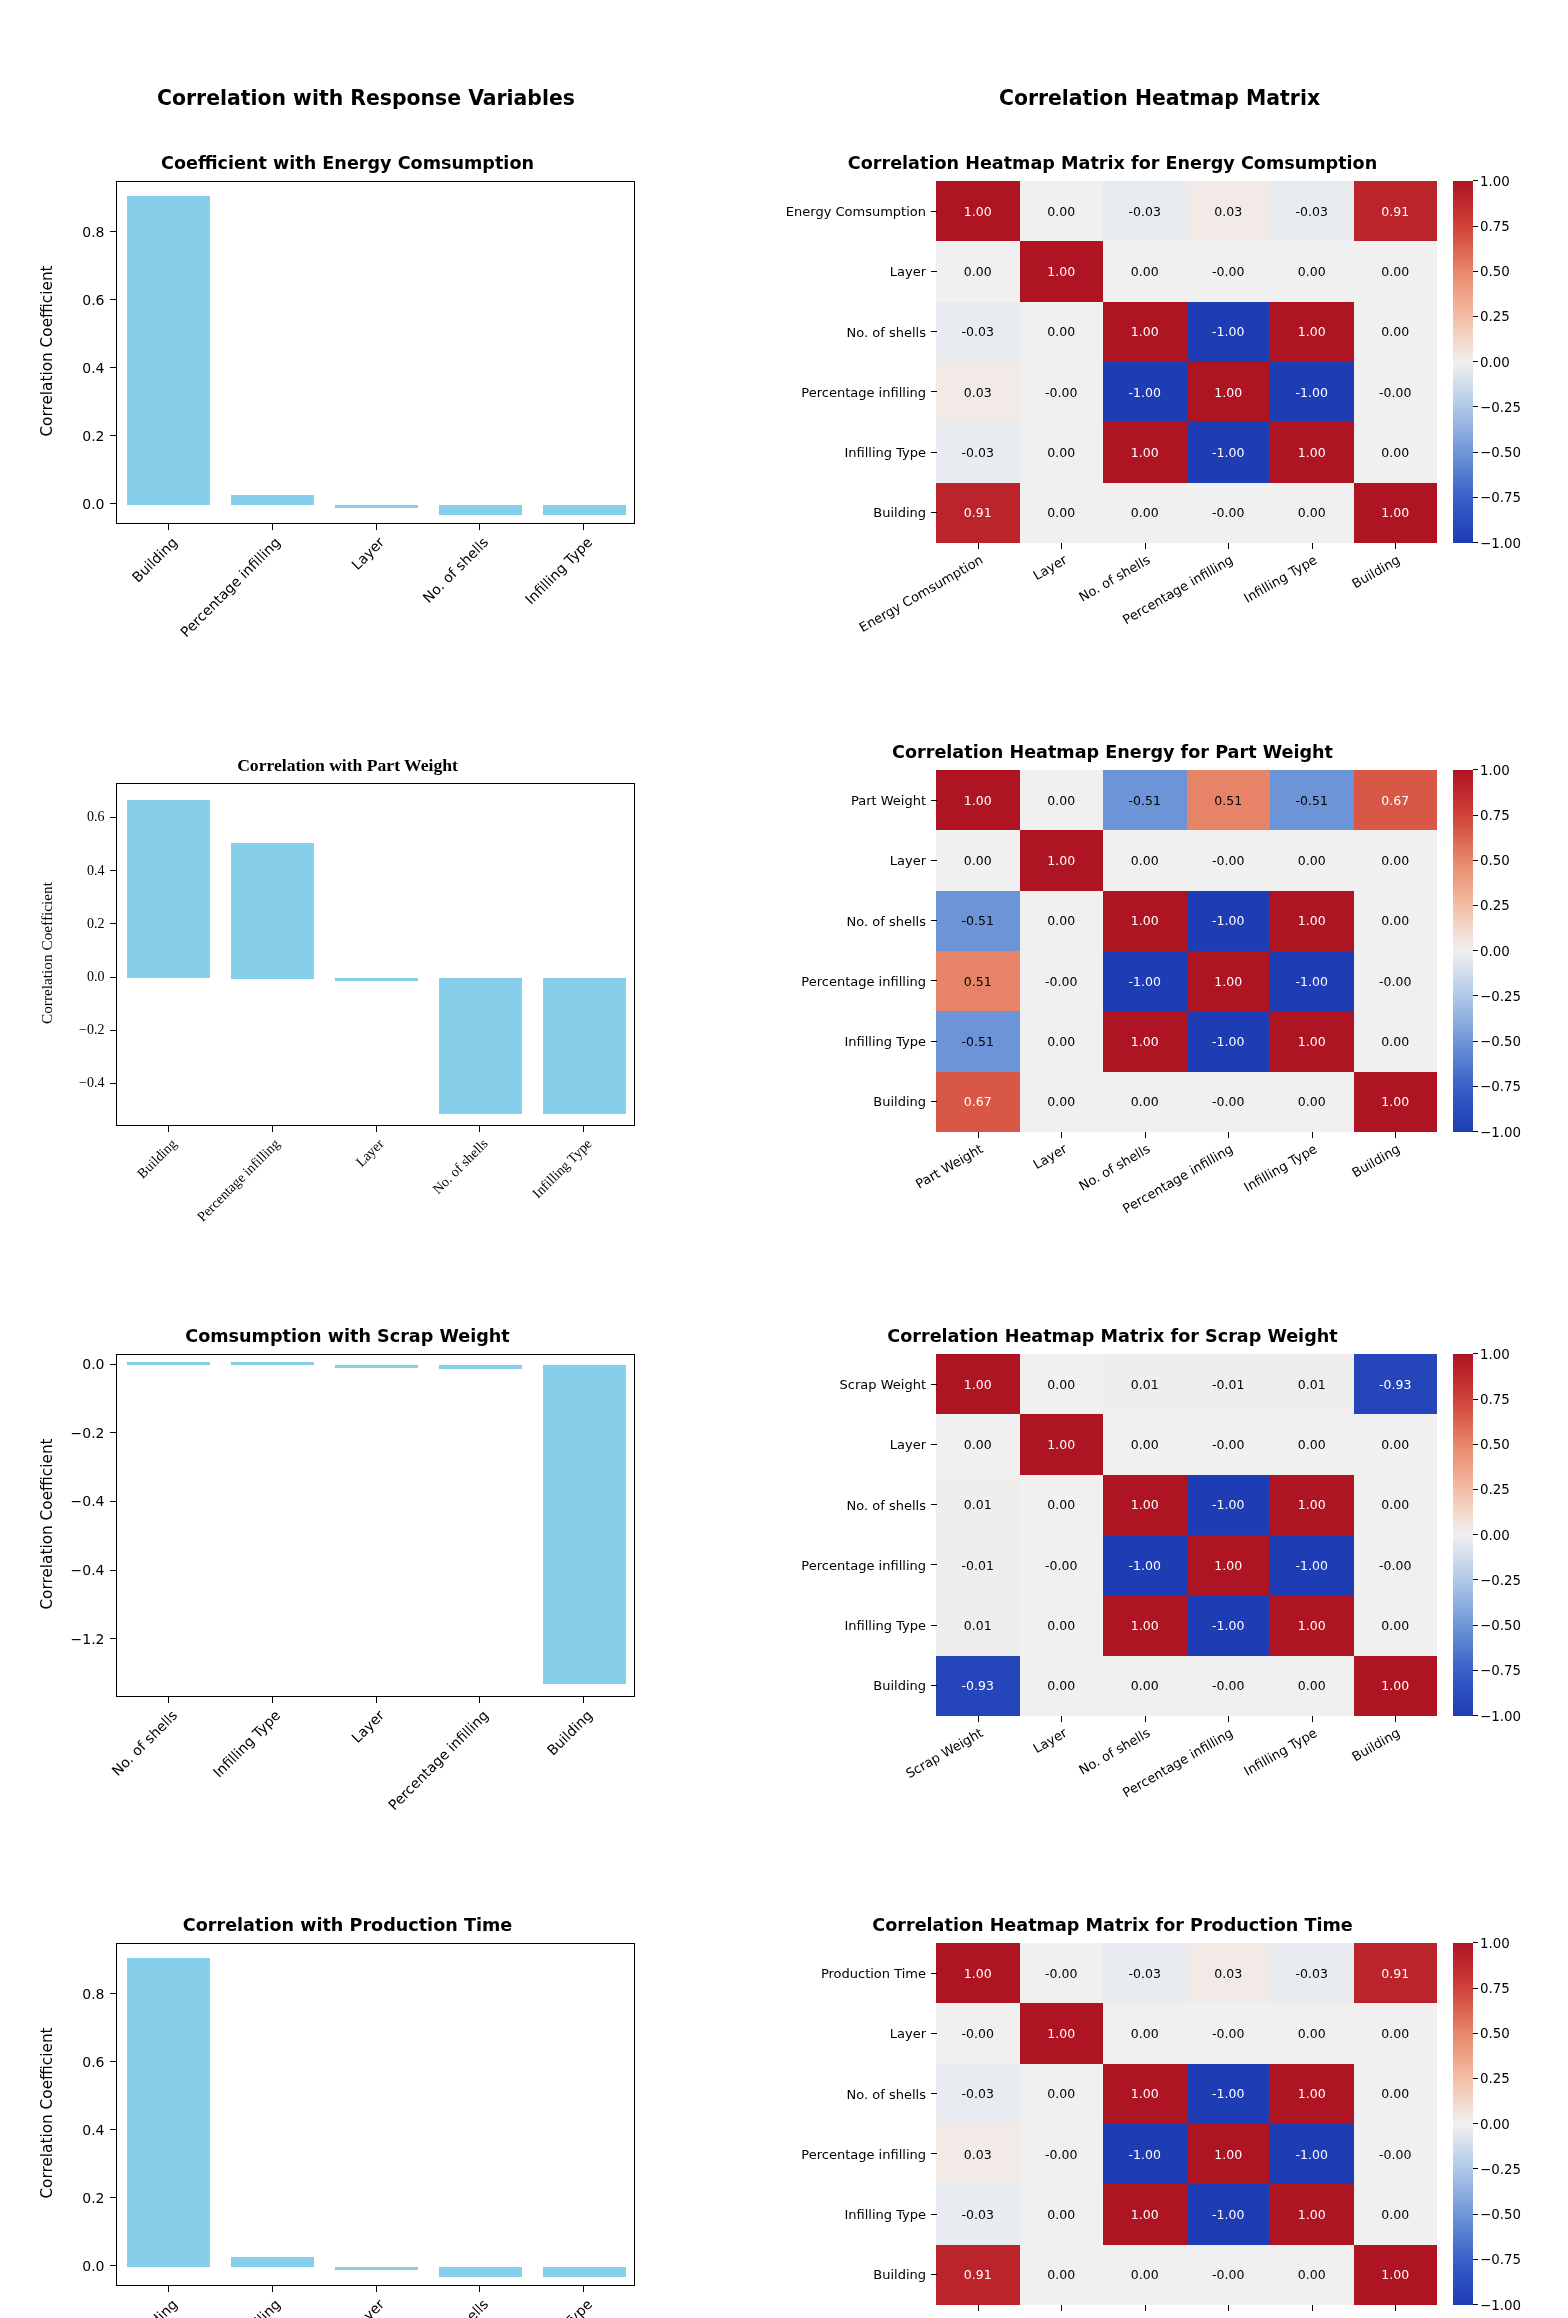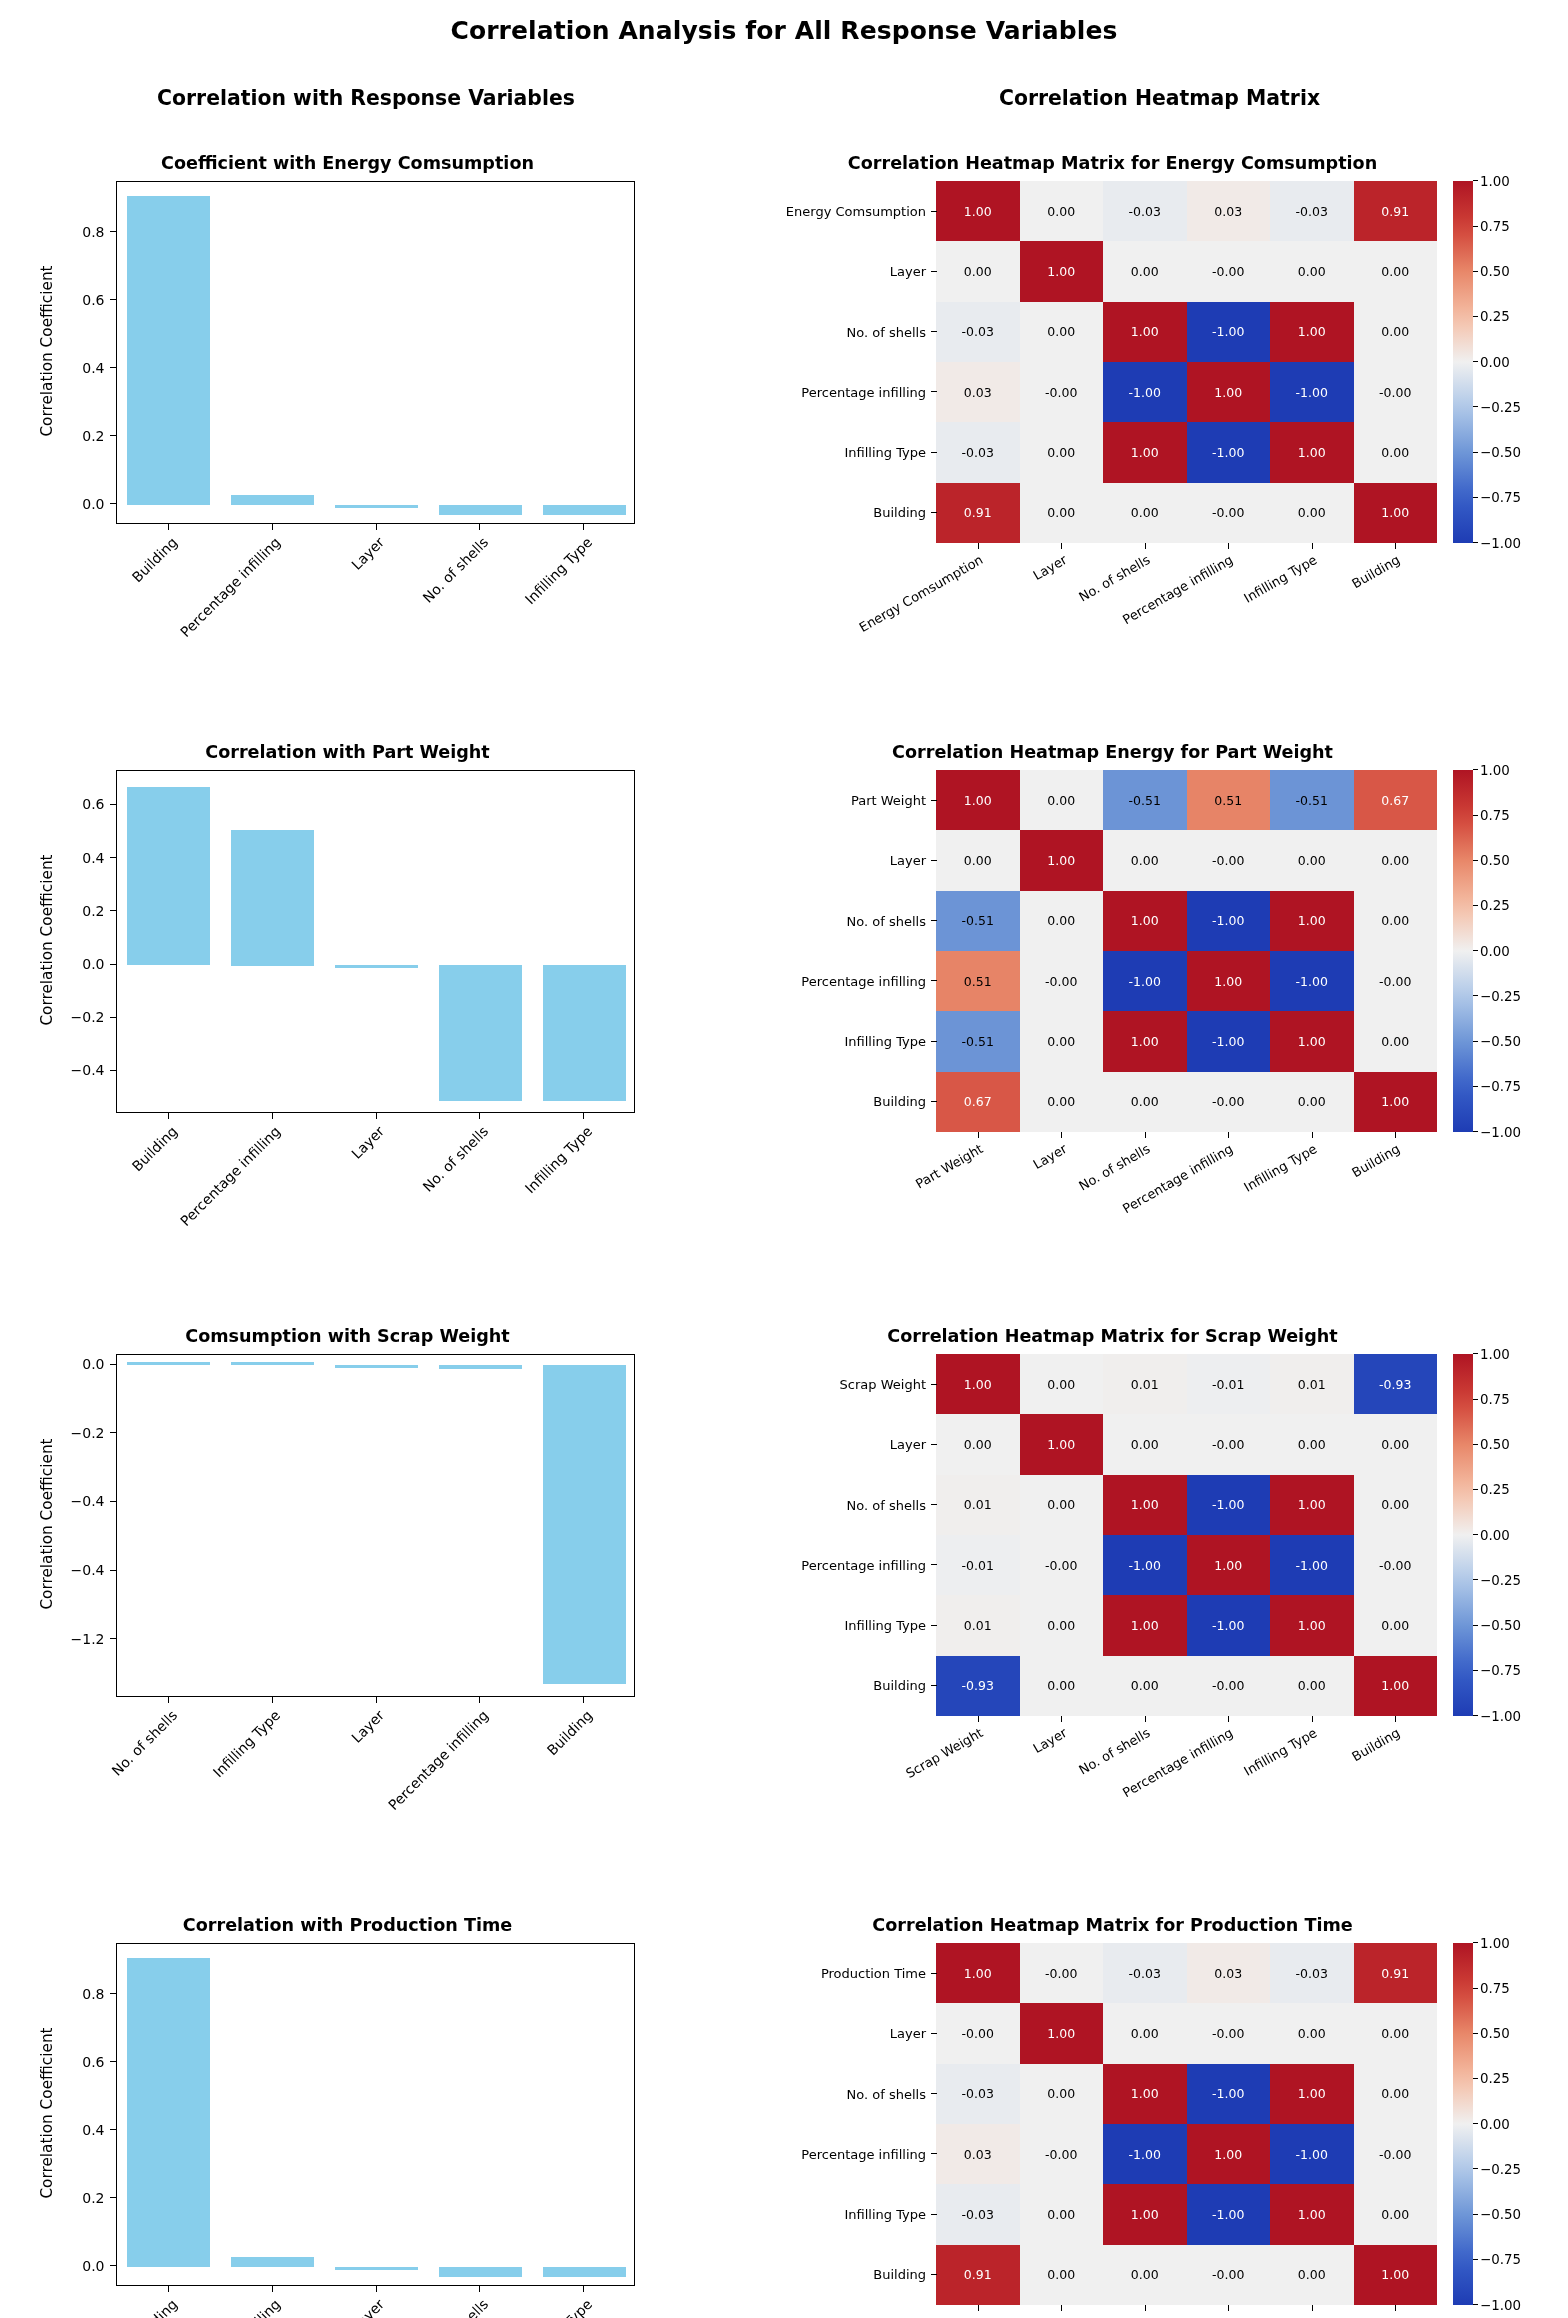--- a/index.html
+++ b/index.html
@@ -175,21 +175,20 @@
     width: 5.1px;
     height: 1.4px;
     background: #000;
   }
 </style>
 </head>
 <body>
 
 <div class="page">
 
-  <div class="suptitle">Correlation Analysis for All Response Variables</div>
 
   <div class="coltitle right">Correlation Heatmap Matrix</div>
   <div class="coltitle left">Correlation with Response Variables</div>
 
   <div id="rows-host">
       <div class="row" style="top: 153px; height: 547px;">
         <div class="panel bar-panel" style="left: 18.5px; top: 0px;">
           <div class="panel-title">Coefficient with Energy Comsumption</div>
           <div class="bar-axes" style="left: 97px; top: 28px; width: 519px; height: 343px;">
             <div class="bar-plot">
@@ -301,21 +300,21 @@
           <div class="cbar-tick-label" style="left: 729px; top: 254px;">−0.25</div>
           <div class="cbar-tick" style="left: 722px; top: 299px;"></div>
           <div class="cbar-tick-label" style="left: 729px; top: 299px;">−0.50</div>
           <div class="cbar-tick" style="left: 722px; top: 344px;"></div>
           <div class="cbar-tick-label" style="left: 729px; top: 344px;">−0.75</div>
           <div class="cbar-tick" style="left: 722px; top: 389px;"></div>
           <div class="cbar-tick-label" style="left: 729px; top: 390px;">−1.00</div>
         </div>
       </div>
       <div class="row" style="top: 742px; height: 547px;">
-        <div class="panel bar-panel" style="left: 18.5px; top: 0px;">
+        <div class="panel bar-panel" style="left: 18.5px; top: 13px; font-family: Liberation Serif, serif;">
           <div class="panel-title">Correlation with Part Weight</div>
           <div class="bar-axes" style="left: 97px; top: 28px; width: 519px; height: 343px;">
             <div class="bar-plot">
               <div class="bar" style="left: 10.4px; width: 83px; top: 16px; height: 178px; background: rgb(135, 206, 235);"></div>
               <div class="bar" style="left: 114px; width: 83px; top: 59px; height: 136px; background: rgb(135, 206, 235);"></div>
               <div class="bar" style="left: 218px; width: 83px; top: 194px; height: 3.2px; background: rgb(135, 206, 235);"></div>
               <div class="bar" style="left: 322px; width: 83px; top: 194px; height: 136px; background: rgb(135, 206, 235);"></div>
               <div class="bar" style="left: 426px; width: 83px; top: 194px; height: 136px; background: rgb(135, 206, 235);"></div>
             </div>
           </div>

